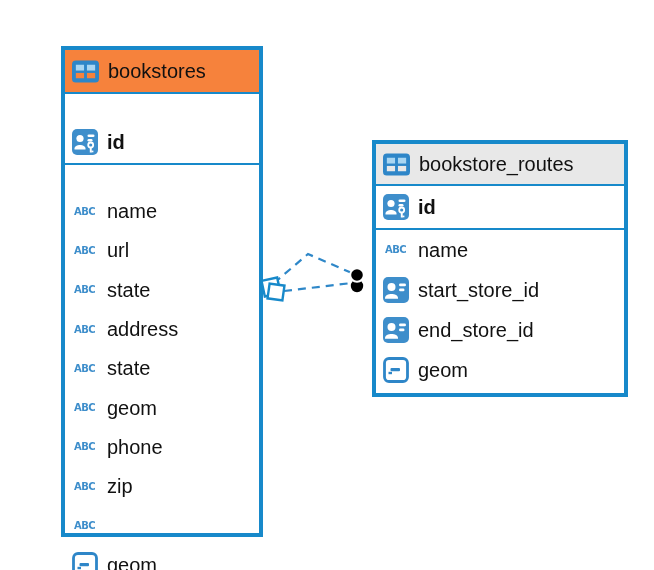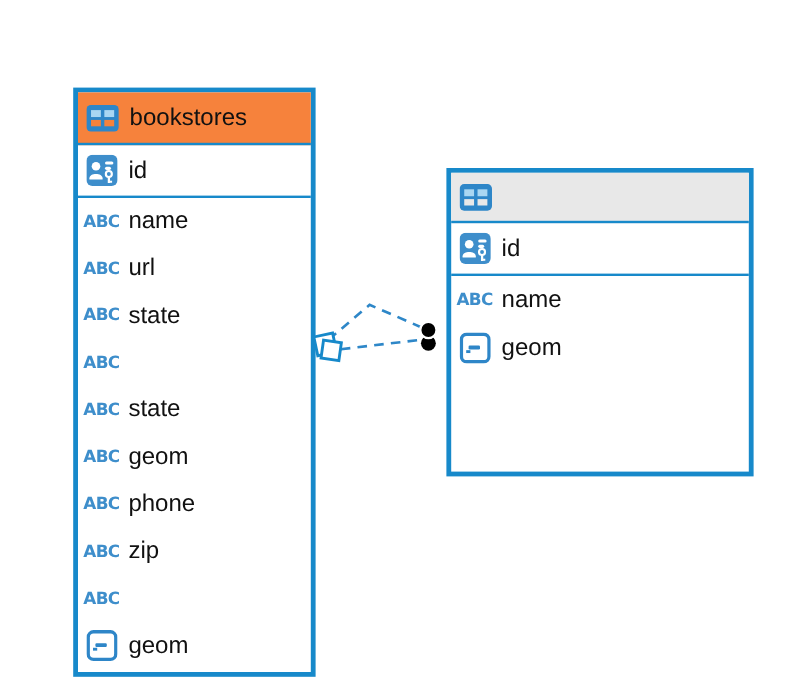--- a/index.html
+++ b/index.html
@@ -4,44 +4,44 @@
 <style>
   html, body { margin:0; padding:0; background:#ffffff; }
   body { width:654px; height:570px; font-family:"Liberation Sans", sans-serif; }
   .canvas { position:relative; width:654px; height:570px; background:#ffffff; overflow:hidden; }
 
   .db-table {
     position:absolute; background:#ffffff;
     border:4px solid #1789CA; box-sizing:border-box;
     display:flex; flex-direction:column;
   }
-  #table-bookstores { left:61px; top:73px; width:202px; height:491px; }
+  #table-bookstores { left:61px; top:46px; width:202px; height:491px;gap:27px; }
   #table-routes     { left:372px; top:140px; width:256px; height:257px; }
 
   .t-header {
     display:flex; align-items:center; gap:9px; padding:0 7px;
     border-bottom:2px solid #1789CA; flex:0 0 auto;
   }
   #table-bookstores .t-header { height:42px; }
   #table-routes     .t-header { height:40px; }
   .t-title { font-size:20px; color:#111111; white-space:nowrap; }
 
   .row { display:flex; align-items:center; gap:9px; padding:0 6px; box-sizing:border-box; }
   .id-row { height:44px; border-bottom:2px solid #1789CA; flex:0 0 auto; }
   .rows { flex:1 1 auto; display:flex; flex-direction:column; }
   #table-bookstores .col-row { height:39.3px; flex:0 0 39.3px; }
   #table-routes     .col-row { height:40px;   flex:0 0 40px; }
 
   .lbl { font-size:20px; color:#111111; white-space:nowrap; }
-  .id-row .lbl { font-weight:normal; }
+  .id-row .lbl { font-weight:bold; }
 
   .icon-box { width:27px; flex:0 0 27px; display:flex; justify-content:center; align-items:center; }
   .abc {
     font-family:"DejaVu Sans", sans-serif;
-    font-weight:900; font-size:14px; letter-spacing:-0.5px;
+    font-weight:900; font-size:10px; letter-spacing:-0.5px;
     color:#3E8ECB; line-height:1;
   }
 
   .links { position:absolute; left:0; top:0; width:654px; height:570px; pointer-events:none; }
   .dash { fill:none; stroke:#2E87C8; stroke-width:2.2; stroke-dasharray:8 6; }
   .marker-square { fill:#ffffff; stroke:#1789CA; stroke-width:2.4; }
 </style>
 </head>
 <body>
 
@@ -91,20 +91,21 @@
         <div class="row col-row">
           <span class="icon-box">
             <span class="abc">ABC</span>
           </span>
           <span class="lbl">state</span>
         </div>
         <div class="row col-row">
           <span class="icon-box">
             <span class="abc">ABC</span>
           </span>
+          <span class="lbl">address</span>
         </div>
         <div class="row col-row">
           <span class="icon-box">
             <span class="abc">ABC</span>
           </span>
           <span class="lbl">state</span>
         </div>
         <div class="row col-row">
           <span class="icon-box">
             <span class="abc">ABC</span>
@@ -145,20 +146,21 @@
     <div class="t-header" style="background: rgb(232, 232, 232); --hdr: #E8E8E8;">
       <span class="icon-box">
         <svg width="28" height="23" viewBox="0 0 28 23">
           <rect width="28" height="23" rx="4" fill="#2E86C8"></rect>
           <rect x="4" y="4.5" width="8.5" height="6" fill="#A9D6F2"></rect>
           <rect x="15.5" y="4.5" width="8.5" height="6" fill="#A9D6F2"></rect>
           <rect x="4" y="13" width="8.5" height="5.5" fill="var(--hdr,#fff)"></rect>
           <rect x="15.5" y="13" width="8.5" height="5.5" fill="var(--hdr,#fff)"></rect>
         </svg>
       </span>
+      <span class="t-title">bookstore_routes</span>
     </div>
     <div class="row id-row">
       <span class="icon-box">
         <svg width="26" height="26" viewBox="0 0 26 26">
           <rect width="26" height="26" rx="5" fill="#3E8ECB"></rect>
           <circle cx="8" cy="9.5" r="3.6" fill="#fff"></circle>
           <path d="M2.5 19.5 C2.5 14.8 13.5 14.8 13.5 19.5 L13.5 20.5 L2.5 20.5 Z" fill="#fff"></path>
           <rect x="15.5" y="5.5" width="7" height="2.6" rx="1.3" fill="#fff"></rect>
           <rect x="15.5" y="10" width="5" height="2.6" rx="1.3" fill="#fff"></rect>
           <circle cx="18.7" cy="16" r="2.5" fill="none" stroke="#fff" stroke-width="1.8"></circle>
@@ -171,20 +173,44 @@
     <div class="rows">
         <div class="row col-row">
           <span class="icon-box">
             <span class="abc">ABC</span>
           </span>
           <span class="lbl">name</span>
         </div>
         <div class="row col-row">
           <span class="icon-box">
             <svg width="26" height="26" viewBox="0 0 26 26">
+              <rect width="26" height="26" rx="5" fill="#3E8ECB"></rect>
+              <circle cx="8.5" cy="10" r="4" fill="#fff"></circle>
+              <path d="M2 21 C2 15.5 15 15.5 15 21 L15 21.8 L2 21.8 Z" fill="#fff"></path>
+              <rect x="16" y="6.5" width="7" height="2.8" rx="1.4" fill="#fff"></rect>
+              <rect x="16" y="11.5" width="5.5" height="2.8" rx="1.4" fill="#fff"></rect>
+            </svg>
+          </span>
+          <span class="lbl">start_store_id</span>
+        </div>
+        <div class="row col-row">
+          <span class="icon-box">
+            <svg width="26" height="26" viewBox="0 0 26 26">
+              <rect width="26" height="26" rx="5" fill="#3E8ECB"></rect>
+              <circle cx="8.5" cy="10" r="4" fill="#fff"></circle>
+              <path d="M2 21 C2 15.5 15 15.5 15 21 L15 21.8 L2 21.8 Z" fill="#fff"></path>
+              <rect x="16" y="6.5" width="7" height="2.8" rx="1.4" fill="#fff"></rect>
+              <rect x="16" y="11.5" width="5.5" height="2.8" rx="1.4" fill="#fff"></rect>
+            </svg>
+          </span>
+          <span class="lbl">end_store_id</span>
+        </div>
+        <div class="row col-row">
+          <span class="icon-box">
+            <svg width="26" height="26" viewBox="0 0 26 26">
               <rect x="1.5" y="1.5" width="23" height="23" rx="4.5" fill="#fff" stroke="#2E86C8" stroke-width="2.8"></rect>
               <rect x="7.5" y="11" width="9.5" height="3.2" rx="1" fill="#2E86C8"></rect>
               <rect x="5.5" y="14.8" width="3.5" height="2.4" fill="#2E86C8"></rect>
             </svg>
           </span>
           <span class="lbl">geom</span>
         </div>
       </div>
   </div>
 

